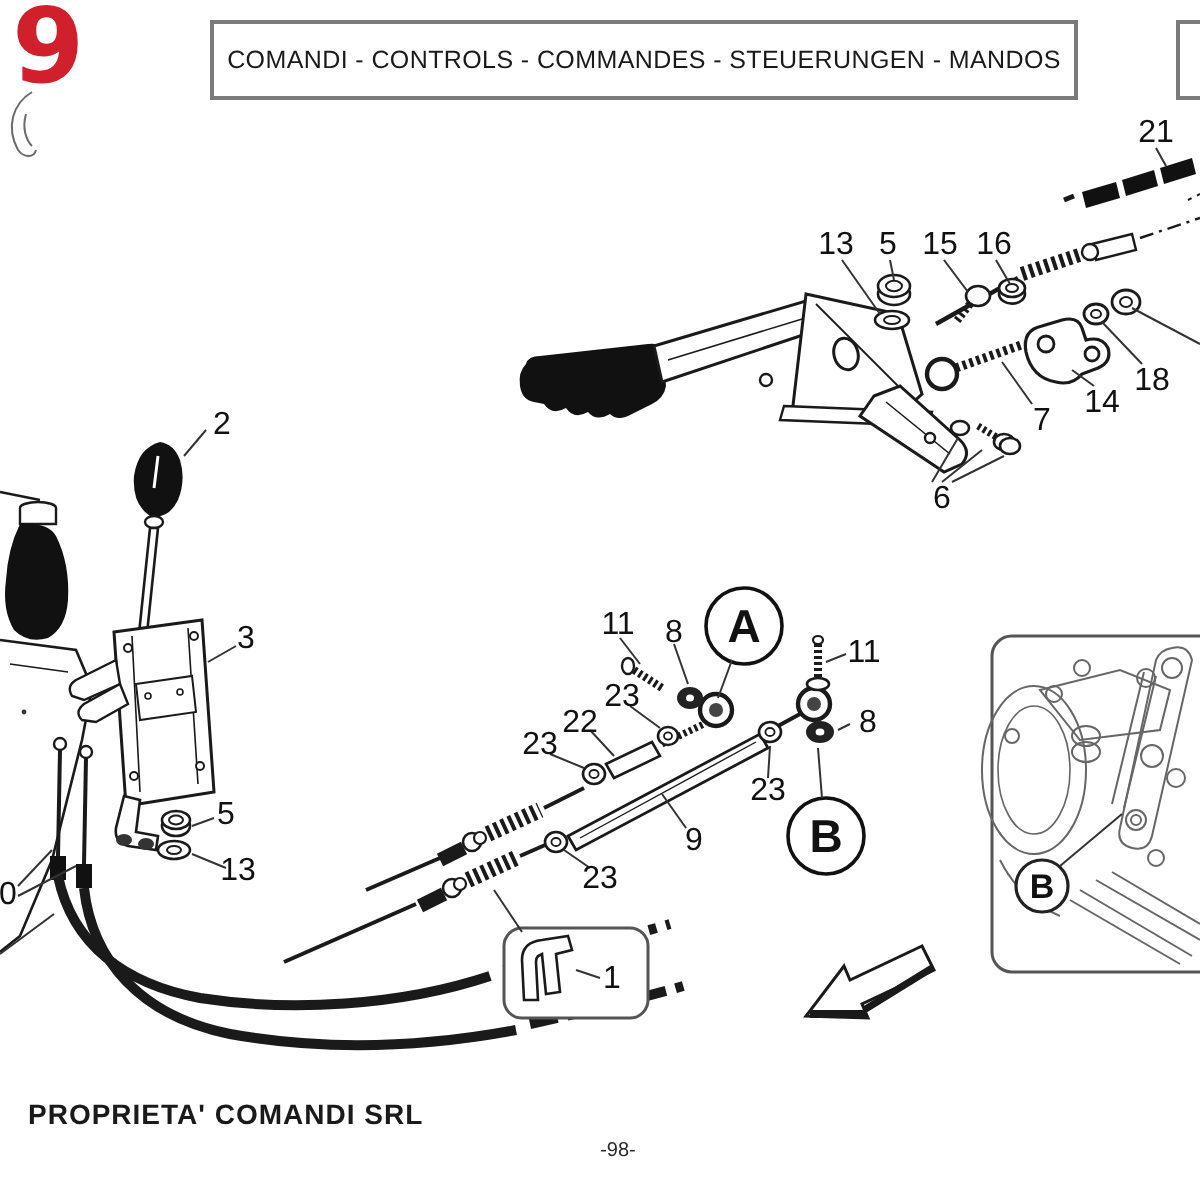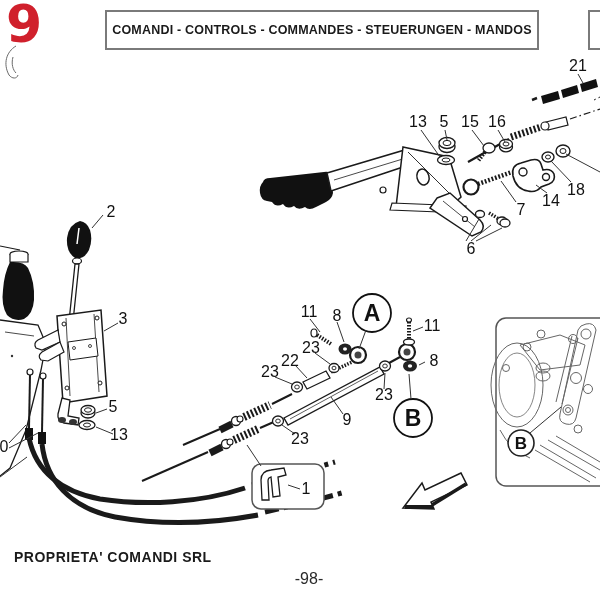--- a/index.html
+++ b/index.html
@@ -3,24 +3,24 @@
 <meta charset="utf-8">
 <style>
   html,body{margin:0;padding:0;}
   body{width:600px;height:600px;position:relative;background:#fff;overflow:hidden;
        font-family:"Liberation Sans",sans-serif;}
   .abs{position:absolute;}
   #logo{left:6px;top:-6px;font-size:52px;font-weight:bold;color:#d0202c;
         font-family:"DejaVu Sans",sans-serif;}
   #title-box{left:105px;top:10px;width:430px;height:36px;border:2px solid #7a7a7a;
              display:flex;align-items:center;justify-content:center;}
-  #title-box span{font-size:12.5px;font-weight:bold;color:#1a1a1a;letter-spacing:.2px;white-space:nowrap;}
+  #title-box span{font-size:12.5px;font-weight:normal;color:#1a1a1a;letter-spacing:.2px;white-space:nowrap;}
   #corner-box{left:588px;top:10px;width:40px;height:36px;border:2px solid #7a7a7a;}
   #ownership{left:14px;top:549px;font-size:14px;font-weight:bold;color:#1a1a1a;letter-spacing:.5px;}
-  #pagenum{left:284px;top:570px;width:50px;text-align:center;font-size:16px;color:#2a2a2a;}
+  #pagenum{left:284px;top:570px;width:50px;text-align:center;font-size:10px;color:#2a2a2a;}
   svg{position:absolute;left:0;top:0;}
   .ln{stroke:#1a1a1a;fill:none;}
   .wh{fill:#ffffff;stroke:#1a1a1a;}
   .bk{fill:#111111;stroke:none;}
   .co{font-size:16px;fill:#111;text-anchor:middle;}
   .big{font-size:23px;font-weight:bold;fill:#111;text-anchor:middle;}
   .med{font-size:17px;font-weight:bold;fill:#111;text-anchor:middle;}
   .ld{stroke:#333;stroke-width:1;fill:none;}
   .gx{stroke:#6a6a6a;stroke-width:1;fill:none;}
 </style>

